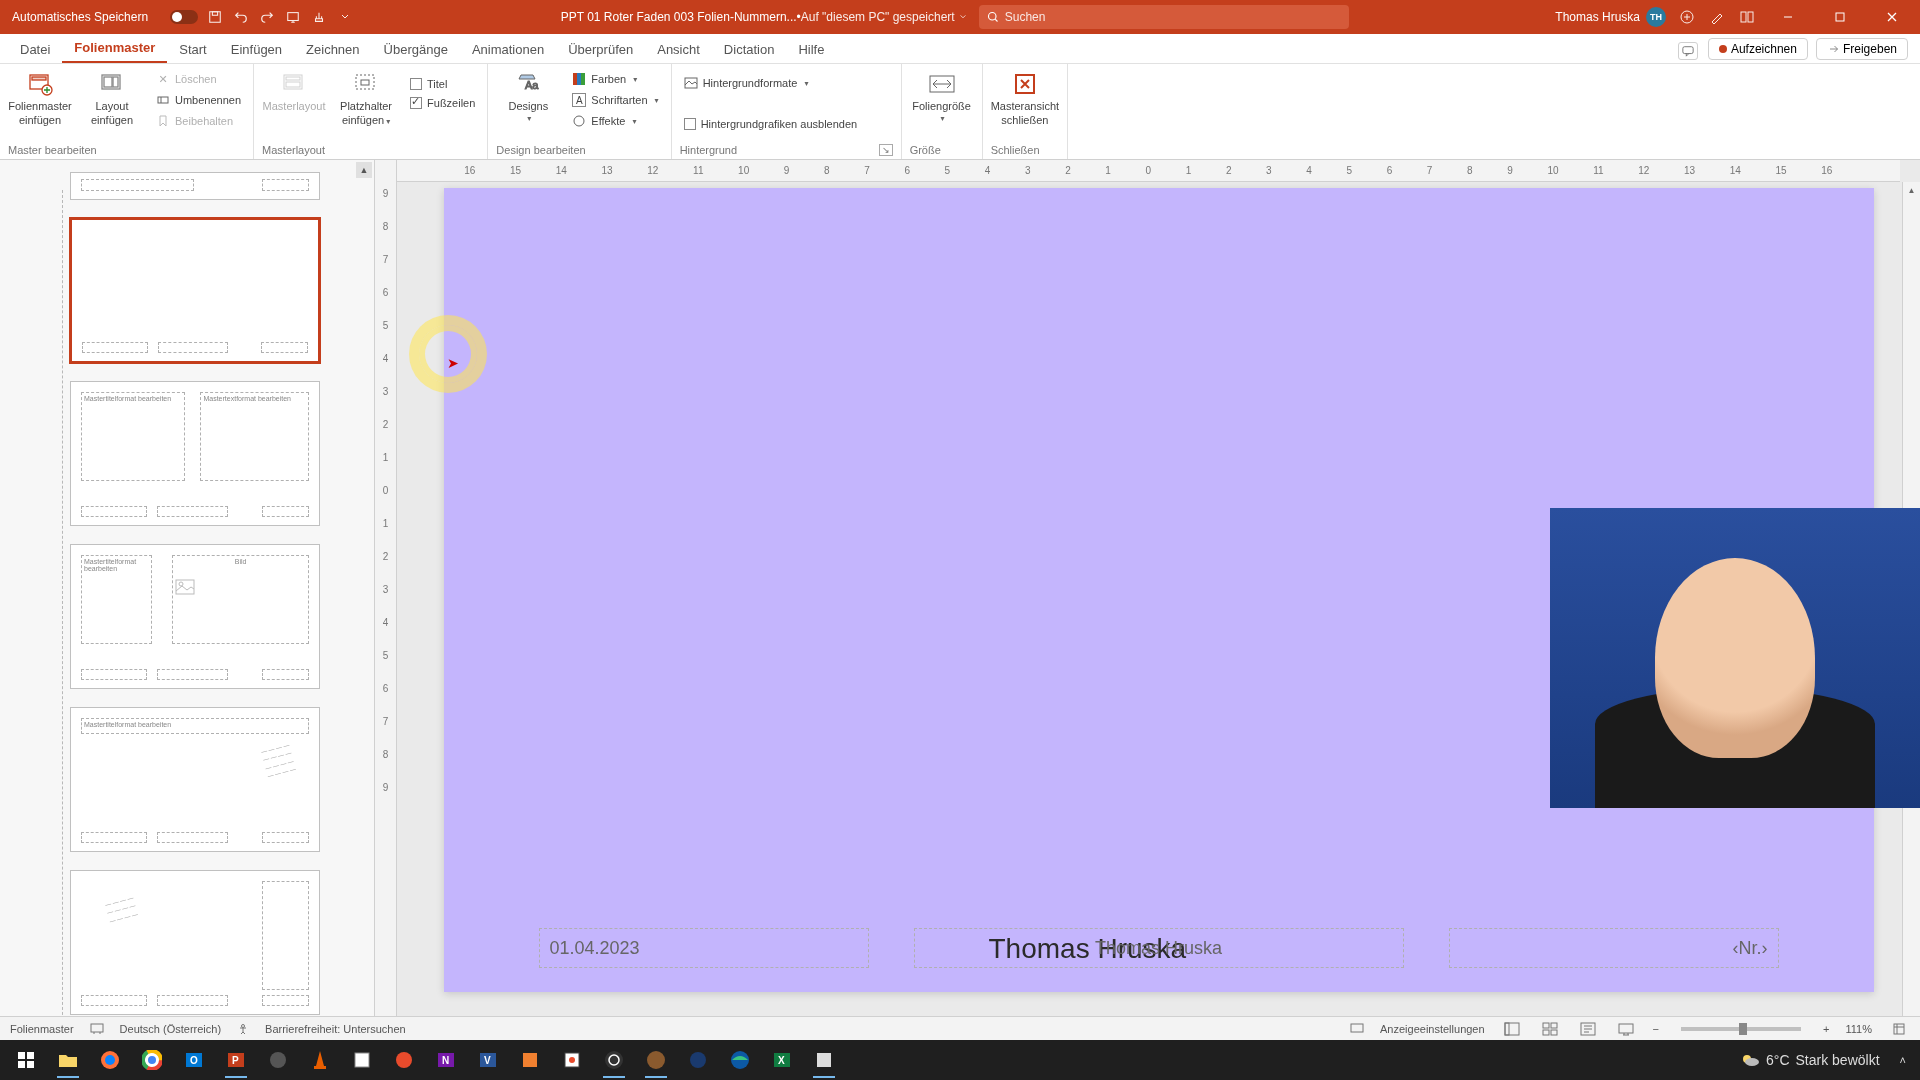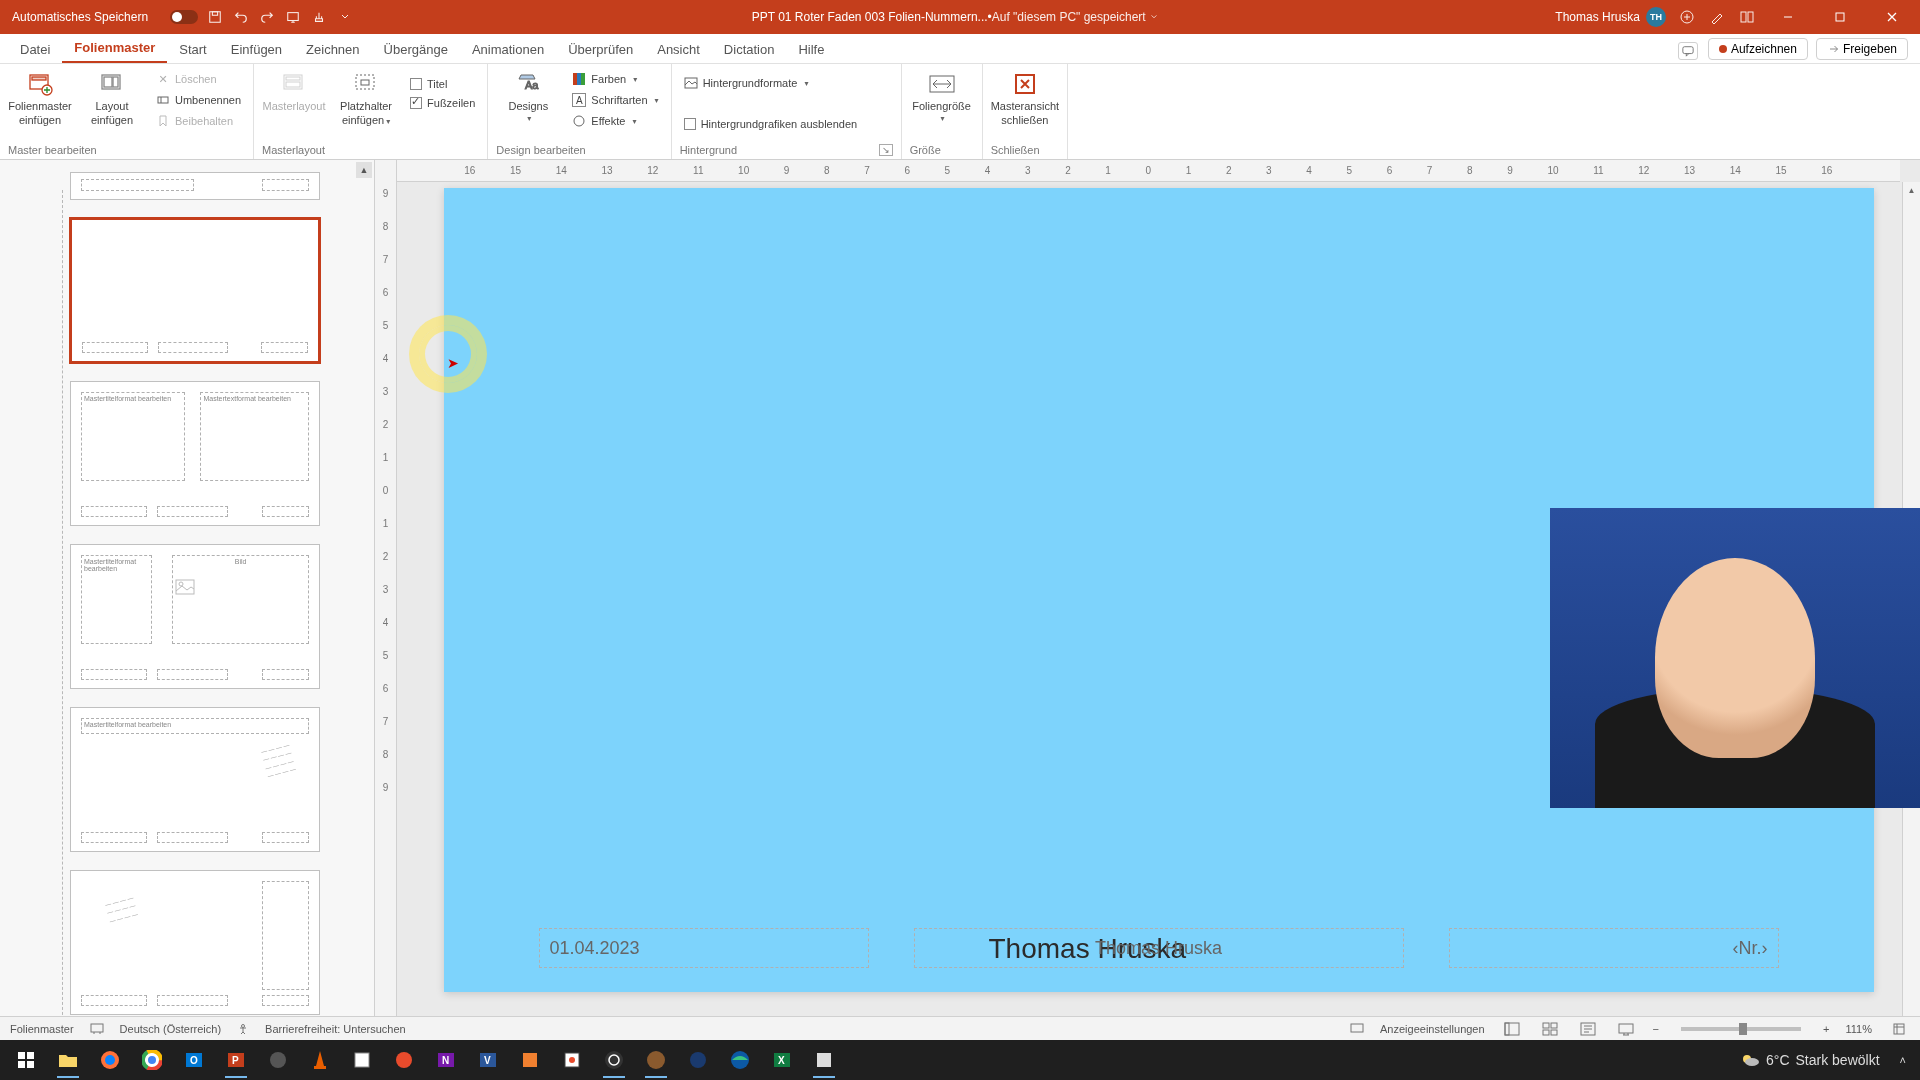--- a/index.html
+++ b/index.html
@@ -57,21 +57,21 @@
 .thumb .inner-layout { position:absolute; top:6px; left:6px; right:6px; bottom:6px; }
 .ph-box { border:1px dashed #b0b0b0; position:absolute; font-size:7px; color:#888; padding:2px; }
 .scroll-btn { position:absolute; right:2px; width:16px; height:16px; background:#e0e0e0; display:flex; align-items:center; justify-content:center; font-size:9px; color:#555; }
 .tree-line { position:absolute; left:62px; top:30px; bottom:10px; border-left:1px dashed #b8b8b8; }
 
 
 .vruler { width:22px; background:#f3f3f3; border-right:1px solid #d0d0d0; display:flex; flex-direction:column; align-items:center; font-size:10px; color:#777; padding-top: 28px; gap: 22px;}
 
 
 .canvas-wrap { flex:1; background:#eaeaea; position:relative; display:flex; justify-content:center; padding-top:28px; }
-.slide { width: 1430px; height: 804px; background:#7dd3fc; box-shadow:0 2px 8px rgba(0,0,0,.15); position:relative; }
+.slide { width: 1430px; height: 804px; background:#c4b5fd; box-shadow:0 2px 8px rgba(0,0,0,.15); position:relative; }
 .footer-ph { position:absolute; bottom:24px; border:1px dashed #b0b0b0; height:40px; display:flex; align-items:center; justify-content:center; font-size:18px; color:#666; }
 .footer-date { left:95px; width:330px; justify-content:flex-start; padding-left:10px;}
 .footer-center { left:470px; width:490px; }
 .footer-num { right:95px; width:330px; justify-content:flex-end; padding-right:10px; }
 .presenter-name { position:absolute; bottom:27px; left:545px; font-size:28px; color:#2b2b2b; font-weight:500; }
 
 
 .highlight-ring { position:absolute; width:58px; height:58px; border-radius:50%; box-shadow:0 0 0 10px rgba(255,230,80,.55), inset 0 0 0 6px rgba(255,230,80,.55); top:325px; left:419px; }
 .cursor-arrow { position:absolute; top:355px; left:447px; font-size:14px; color:#c00; }
 
@@ -141,20 +141,27 @@
   </div>
   <div class="title-center">
     <span class="doc-name">PPT 01 Roter Faden 003 Folien-Nummern...</span>
     <span>•</span>
     <span class="saved-loc">
       <span>Auf "diesem PC" gespeichert</span>
       <svg width="8" height="8" viewBox="0 0 10 10" fill="none" stroke="#fff">
           <path d="M2 3 L5 6 L8 3"></path>
         </svg>
     </span>
+    <div class="search-box">
+      <svg width="12" height="12" viewBox="0 0 16 16" fill="none" stroke="#fff" stroke-width="1.5">
+          <circle cx="7" cy="7" r="5"></circle>
+          <path d="M11 11 L14 14"></path>
+        </svg>
+      <input placeholder="Suchen" style="">
+    </div>
   </div>
   <div class="title-right">
     <div class="user-badge">
       <span>Thomas Hruska</span>
       <div class="avatar">
           <span>TH</span>
         </div>
     </div>
     <div class="qat-icon">
         <svg width="16" height="16" viewBox="0 0 16 16" fill="none" stroke="#fff">

